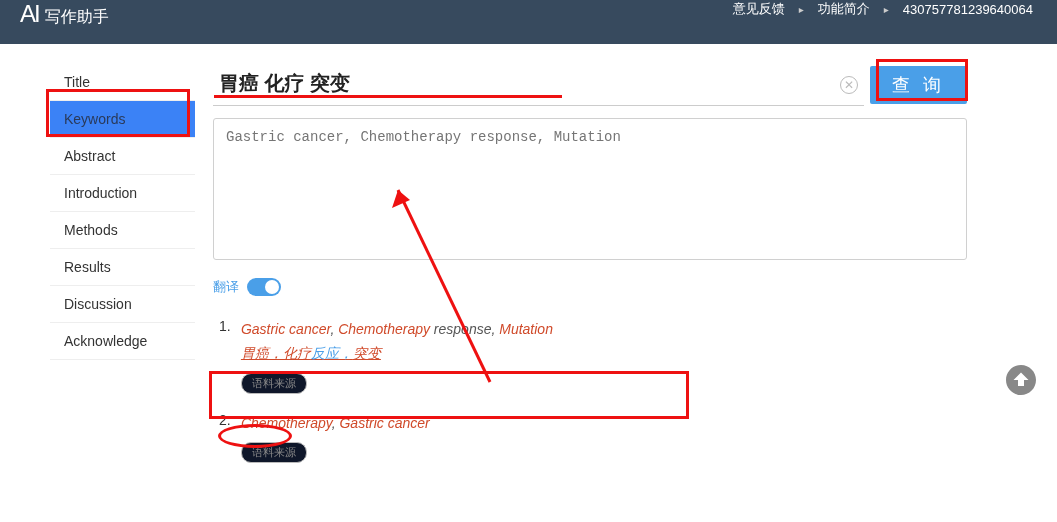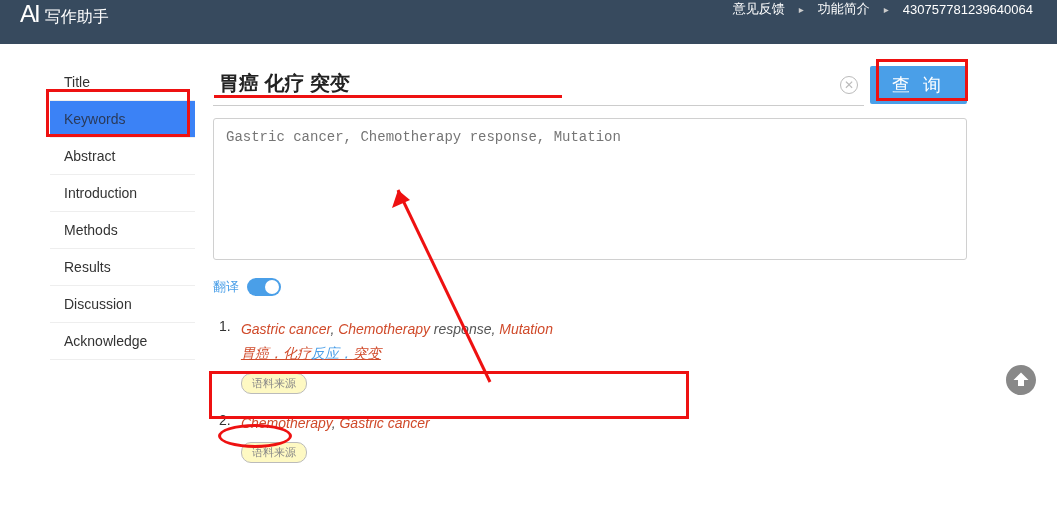--- a/index.html
+++ b/index.html
@@ -35,21 +35,21 @@
   
   .results { margin-top: 22px; font-size: 14px; }
   .result-item { margin-bottom: 18px; padding-left: 6px; }
   .result-num { color: #333; display: inline-block; width: 18px; vertical-align: top; }
   .result-body { display: inline-block; vertical-align: top; max-width: 640px; }
   .result-line1 { font-style: italic; line-height: 1.6; }
   .result-line1 .hl { color: #d04a2a; }
   .result-line1 .plain { color: #555; }
   .result-line2 { font-style: italic; color: #d04a2a; line-height: 1.6; margin-top: 2px; text-decoration: underline; }
   .result-line2 .plain { color: #4a9fe8; font-style: italic; }
-  .source-btn { display: inline-block; margin-top: 8px; padding: 2px 10px; border: 1px solid #bbb; border-radius: 10px; font-size: 11px; color: #888; cursor: pointer; background: #fef9c3; }
+  .source-btn { display: inline-block; margin-top: 8px; padding: 2px 10px; border: 1px solid #bbb; border-radius: 10px; font-size: 11px; color: #888; cursor: pointer; background: #0f172a; }
   
   .scroll-top { position: absolute; right: 18px; bottom: 120px; color: #888; cursor: pointer; }
   .scroll-top svg { width: 36px; height: 36px; }
   
   
   .anno { position: absolute; border: 3px solid #e11; pointer-events: none; z-index: 100; }
   .anno-ellipse { border-radius: 50%; }
   .arrow { position: absolute; z-index: 99; pointer-events: none; }
 </style>
 </head>

